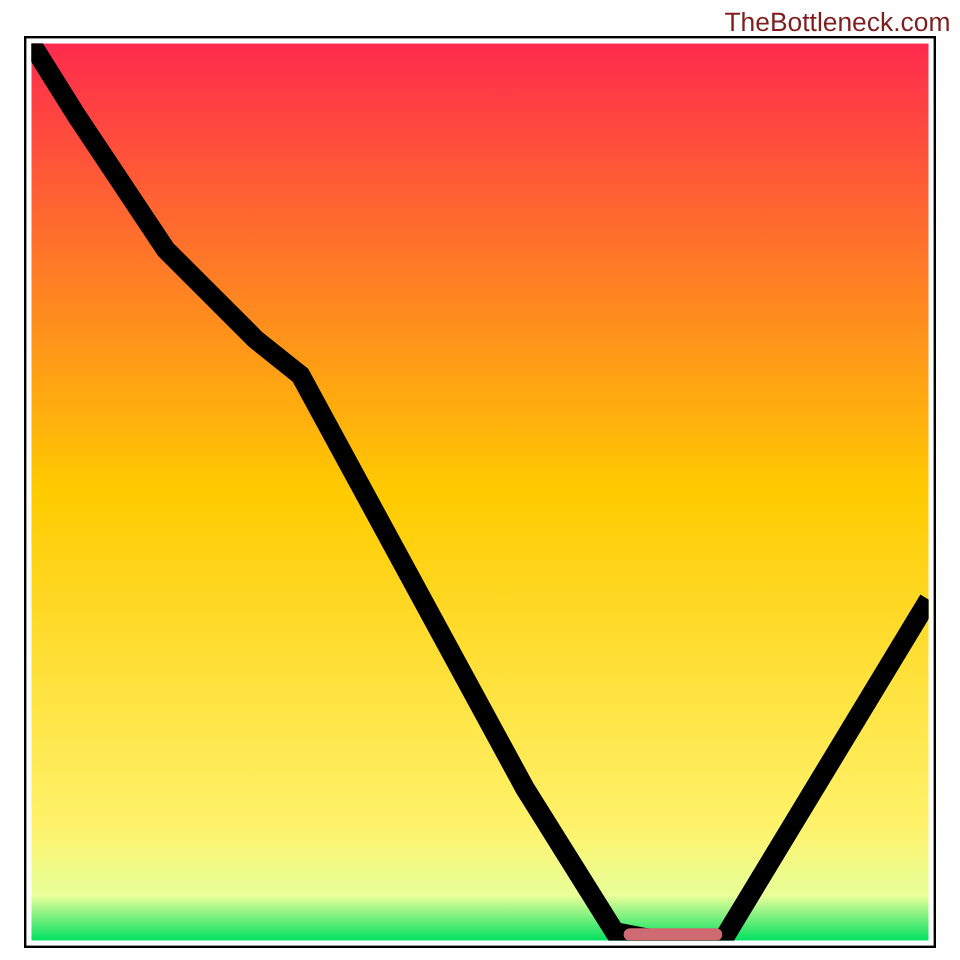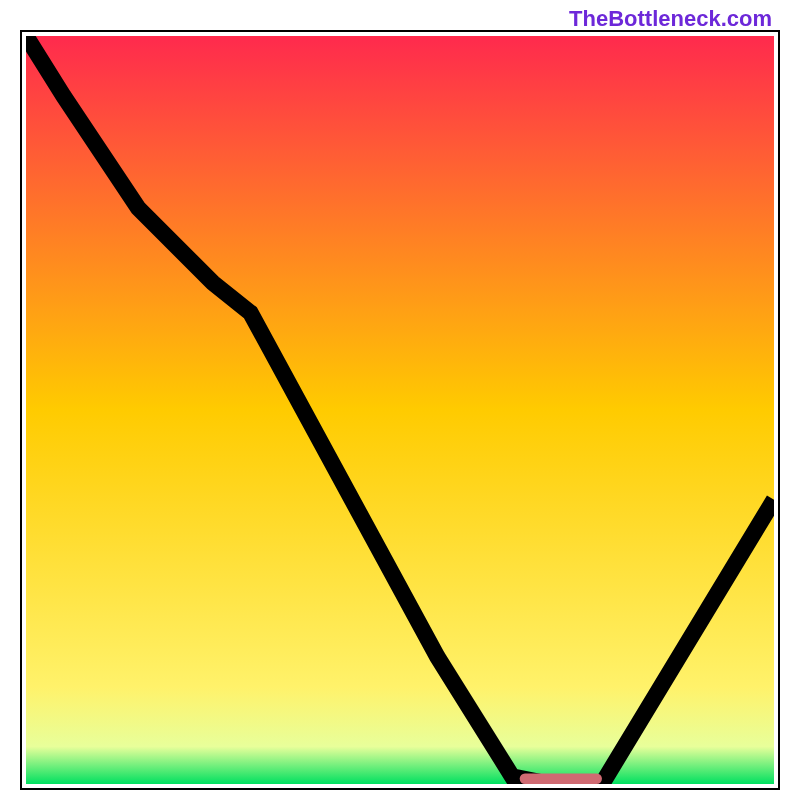--- a/index.html
+++ b/index.html
@@ -9,24 +9,24 @@
     font-family: Arial, sans-serif;
   }
   .wrap {
     position: relative;
     width: 800px;
     height: 800px;
   }
   .watermark {
     position: absolute;
     top: 6px;
-    right: 28px;
-    color: #6d28d9;
+    right: 8px;
+    color: #7f1d1d;
     font-size: 22px;
-    font-weight: 700;
+    font-weight: 400;
     z-index: 10;
   }
   .outer-frame {
     position: absolute;
     left: 20px;
     top: 30px;
     width: 760px;
     height: 760px;
     border: 2px solid #000;
     box-sizing: border-box;

